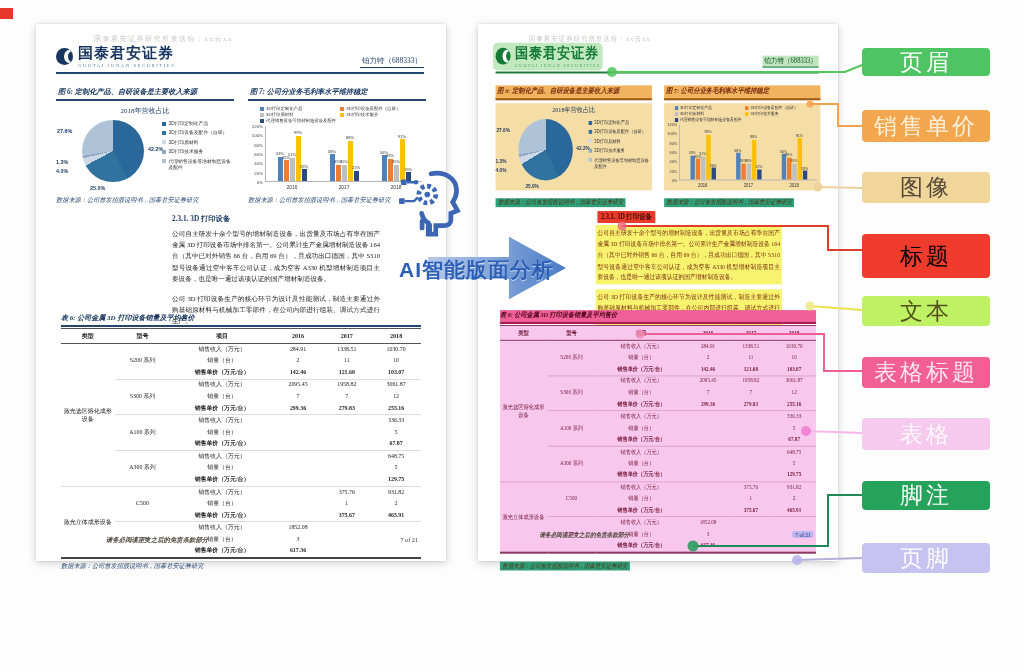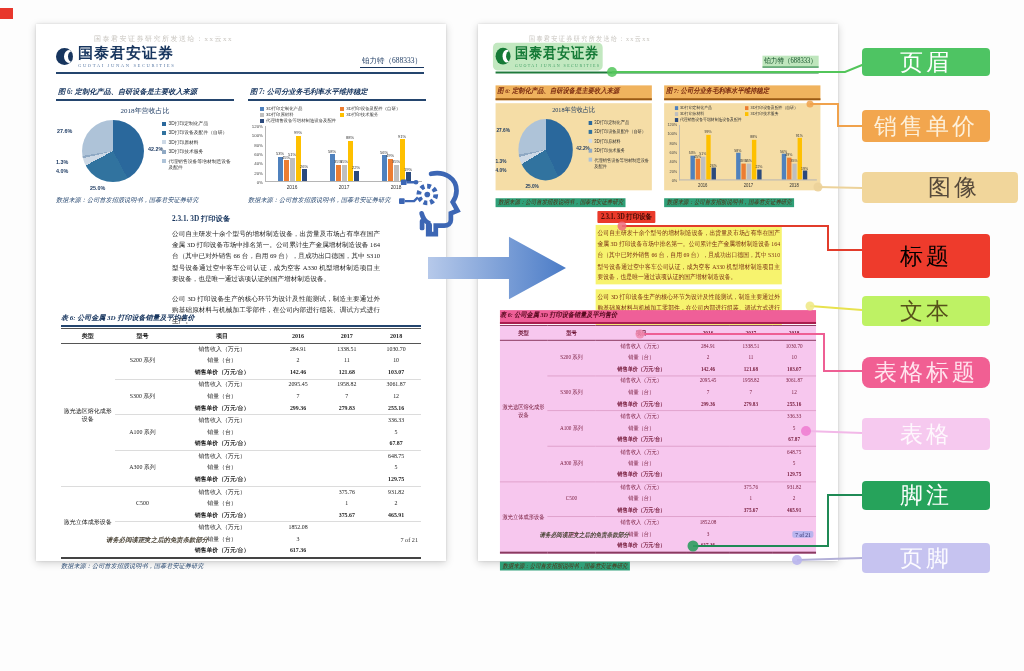--- a/index.html
+++ b/index.html
@@ -720,20 +720,21 @@
     <svg viewBox="0 0 150 72" width="138" height="72">
       <defs>
         <linearGradient id="ag" x1="0" y1="0" x2="1" y2="0">
           <stop offset="0" stop-color="#b6c9ea"></stop>
             <stop offset="1" stop-color="#4b7cc7"></stop>
         </linearGradient>
       </defs>
       <polygon points="0,24 88,24 88,2 150,36 88,70 88,48 0,48" fill="url(#ag)"></polygon>
     </svg>
   </div>
+  <div id="arrow-label">AI智能版面分析</div>
 
   <svg id="connectors">
     <g fill="none" stroke-width="2">
       <polyline points="612,72 845,72 867,63" stroke="#52c55a"></polyline>
         <circle cx="612" cy="72" r="5" fill="#52c55a" stroke="none" opacity=".85"></circle>
       <polyline points="810,104 838,104 838,126 862,126" stroke="#f0a24c"></polyline>
         <circle cx="810" cy="104" r="3.5" fill="#f0a24c" stroke="none" opacity=".85"></circle>
       <polyline points="818,187 862,188" stroke="#ecd29a"></polyline>
         <circle cx="818" cy="187" r="4.5" fill="#ecd29a" stroke="none" opacity=".9"></circle>
       <polyline points="622,226 828,226 828,250 862,250" stroke="#e23c2b"></polyline>
@@ -747,21 +748,21 @@
       <polyline points="693,546 828,546 828,495 862,495" stroke="#1f8a55"></polyline>
         <circle cx="693" cy="546" r="5.5" fill="#2d9c5f" stroke="none" opacity=".9"></circle>
       <polyline points="797,560 862,558" stroke="#b3b0d8"></polyline>
         <circle cx="797" cy="560" r="5" fill="#b9b5ee" stroke="none" opacity=".9"></circle>
     </g>
   </svg>
 
   <div id="labels-host">
       <div class="albl" style="top: 48px; height: 28px; background: rgb(78, 196, 99); color: rgb(255, 255, 255);">页眉</div>
       <div class="albl" style="top: 110px; height: 32px; background: rgb(242, 166, 78); color: rgb(253, 240, 218);">销售单价</div>
-      <div class="albl" style="top: 172px; height: 31px; background: rgb(241, 214, 155); color: rgb(86, 73, 58); padding-left: 28px;">图像</div>
+      <div class="albl" style="top: 172px; height: 31px; background: rgb(241, 214, 155); color: rgb(86, 73, 58);">图像</div>
       <div class="albl" style="top: 234px; height: 44px; background: rgb(238, 59, 44); color: #000000;">标题</div>
       <div class="albl" style="top: 296px; height: 30px; background: #bef264; color: rgb(86, 81, 27);">文本</div>
-      <div class="albl" style="top: 357px; height: 31px; background: rgb(241, 95, 147); color: rgb(255, 228, 238); border-radius: 8px;">表格标题</div>
+      <div class="albl" style="top: 357px; height: 31px; background: rgb(241, 95, 147); color: rgb(255, 228, 238);">表格标题</div>
       <div class="albl" style="top: 418px; height: 32px; background: rgb(246, 201, 239); color: rgb(254, 247, 253);">表格</div>
       <div class="albl" style="top: 481px; height: 29px; background: rgb(38, 163, 91); color: rgb(255, 255, 255);">脚注</div>
       <div class="albl" style="top: 543px; height: 30px; background: rgb(198, 195, 240); color: rgb(252, 251, 255);">页脚</div>
     </div>
 </div>
 
 </body></html>

